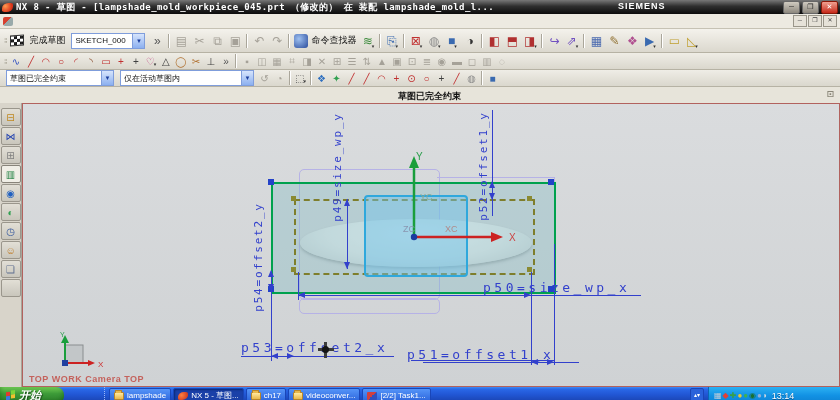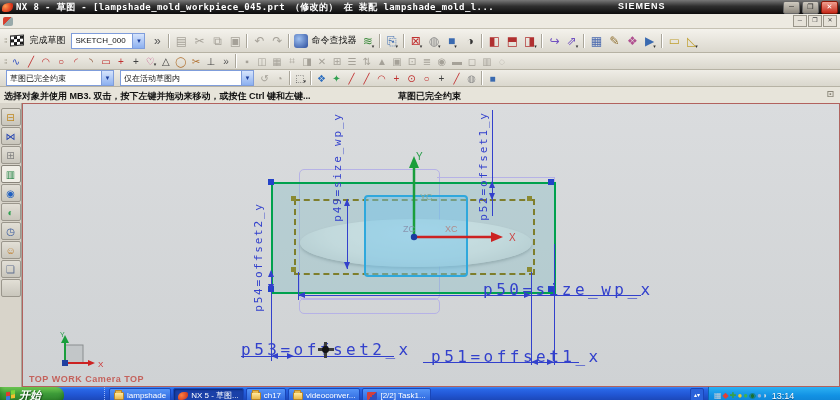--- a/index.html
+++ b/index.html
@@ -73,21 +73,21 @@
   .inner{position:absolute;border:2px solid #2fa8dc;border-radius:4px;background:rgba(110,195,235,.45);}
   .hdl{position:absolute;width:6px;height:6px;background:#2442c8;}
   .ohdl{position:absolute;width:5px;height:5px;background:#8a8a32;}
   .dl{position:absolute;background:var(--dim);}
   .ar{position:absolute;width:0;height:0;border:0 solid transparent;}
   .ar-u{border-left:3px solid transparent;border-right:3px solid transparent;border-bottom:7px solid var(--dim);}
   .ar-d{border-left:3px solid transparent;border-right:3px solid transparent;border-top:7px solid var(--dim);}
   .ar-l{border-top:3px solid transparent;border-bottom:3px solid transparent;border-right:7px solid var(--dim);}
   .ar-r{border-top:3px solid transparent;border-bottom:3px solid transparent;border-left:7px solid var(--dim);}
   .dim{position:absolute;color:var(--dim);font-family:"DejaVu Sans Mono","Liberation Mono",monospace;white-space:nowrap;}
-  .dim-h{font-size:16px;letter-spacing:3.5px;}
+  .dim-h{font-size:13px;letter-spacing:3.5px;}
   .dim-v{font-size:11px;letter-spacing:1.8px;width:112px;height:14px;text-align:center;transform:rotate(-90deg);}
   .viewlabel{position:absolute;left:6px;top:270px;color:#c4625c;font-weight:bold;font-size:9px;letter-spacing:.5px;}
   .cursor{position:absolute;left:295px;top:238px;width:16px;height:16px;}
   .cursor .h{position:absolute;left:0;top:6px;width:16px;height:3px;background:#3c3c3c;}
   .cursor .v{position:absolute;left:6px;top:0;width:3px;height:16px;background:#3c3c3c;}
   .cursor .c{position:absolute;left:4px;top:4px;width:7px;height:7px;background:#141414;border-radius:50%;}
 
   
   .taskbar{position:relative;height:17px;background:linear-gradient(180deg,#3f8cf3 0%,#2a68e8 12%,#2156d4 45%,#1a43b0 88%,#1236a0 100%);
     display:flex;align-items:center;}
@@ -252,21 +252,20 @@
         <span class="icon14" style="color: rgb(192, 48, 48);">○</span>
         <span class="icon14" style="color: rgb(64, 64, 64);">+</span>
         <span class="icon14" style="color: rgb(192, 48, 48);">╱</span>
         <span class="icon14" style="color: rgb(136, 136, 136);">◍</span>
         <i class="sep"></i>
         <span class="icon14" style="color: rgb(58, 106, 176);">■</span>
       </span>
   </div>
 
   <div class="promptbar">
-    <span class="prompt-msg">选择对象并使用 MB3. 双击，按下左键并拖动来移动，或按住 Ctrl 键和左键...</span>
     <span class="prompt-status">草图已完全约束</span>
     <span class="prompt-ico">⊡</span>
   </div>
 
   <div class="main">
     <div class="resbar" id="resbar">
         <div class="res-item" style="color: rgb(192, 136, 32);">⊟</div>
         <div class="res-item" style="color: rgb(32, 64, 176);">⋈</div>
         <div class="res-item" style="color: rgb(128, 128, 128);">⊞</div>
         <div class="res-item active" style="color: rgb(32, 128, 64);">▥</div>
@@ -322,21 +321,21 @@
       <div class="ar ar-l" style="left:248px;top:249px;"></div>
       <div class="ar ar-r" style="left:264px;top:249px;"></div>
       <div class="ar ar-l" style="left:508px;top:255px;"></div>
       <div class="ar ar-r" style="left:524px;top:255px;"></div>
 
       <div class="dim dim-v" style="left:259px;top:56px;">p49=size_wp_y</div>
       <div class="dim dim-v" style="left:405px;top:55px;">p52=offset1_y</div>
       <div class="dim dim-v" style="left:180px;top:146px;">p54=offset2_y</div>
       <div class="dim dim-h" style="left:460px;top:176px;">p50=size_wp_x</div>
       <div class="dim dim-h" style="left:218px;top:236px;">p53=offset2_x</div>
-      <div class="dim dim-h" style="left:408px;top:243px;">p51=offset1_x</div>
+      <div class="dim dim-h" style="left:384px;top:243px;text-decoration:underline;">p51=offset1_x</div>
 
       <svg style="position:absolute;left:320px;top:40px;" width="180" height="105" viewBox="0 0 180 105">
         <line x1="71" y1="93" x2="71" y2="22" stroke="#1a9e3c" stroke-width="2.5"></line>
         <polygon points="71,12 66,24 76,24" fill="#1a9e3c"></polygon>
         <line x1="71" y1="93" x2="150" y2="93" stroke="#cc2222" stroke-width="2.5"></line>
         <polygon points="160,93 148,88 148,98" fill="#cc2222"></polygon>
         <circle cx="71" cy="93" r="3.2" fill="#1c3aa0"></circle>
         <text x="73" y="16" font-size="10" fill="#2a9e4c">Y</text>
         <text x="166" y="97" font-size="10" fill="#cc4444">X</text>
         <text x="77" y="56" font-size="9" fill="#8aa890">YC</text>

